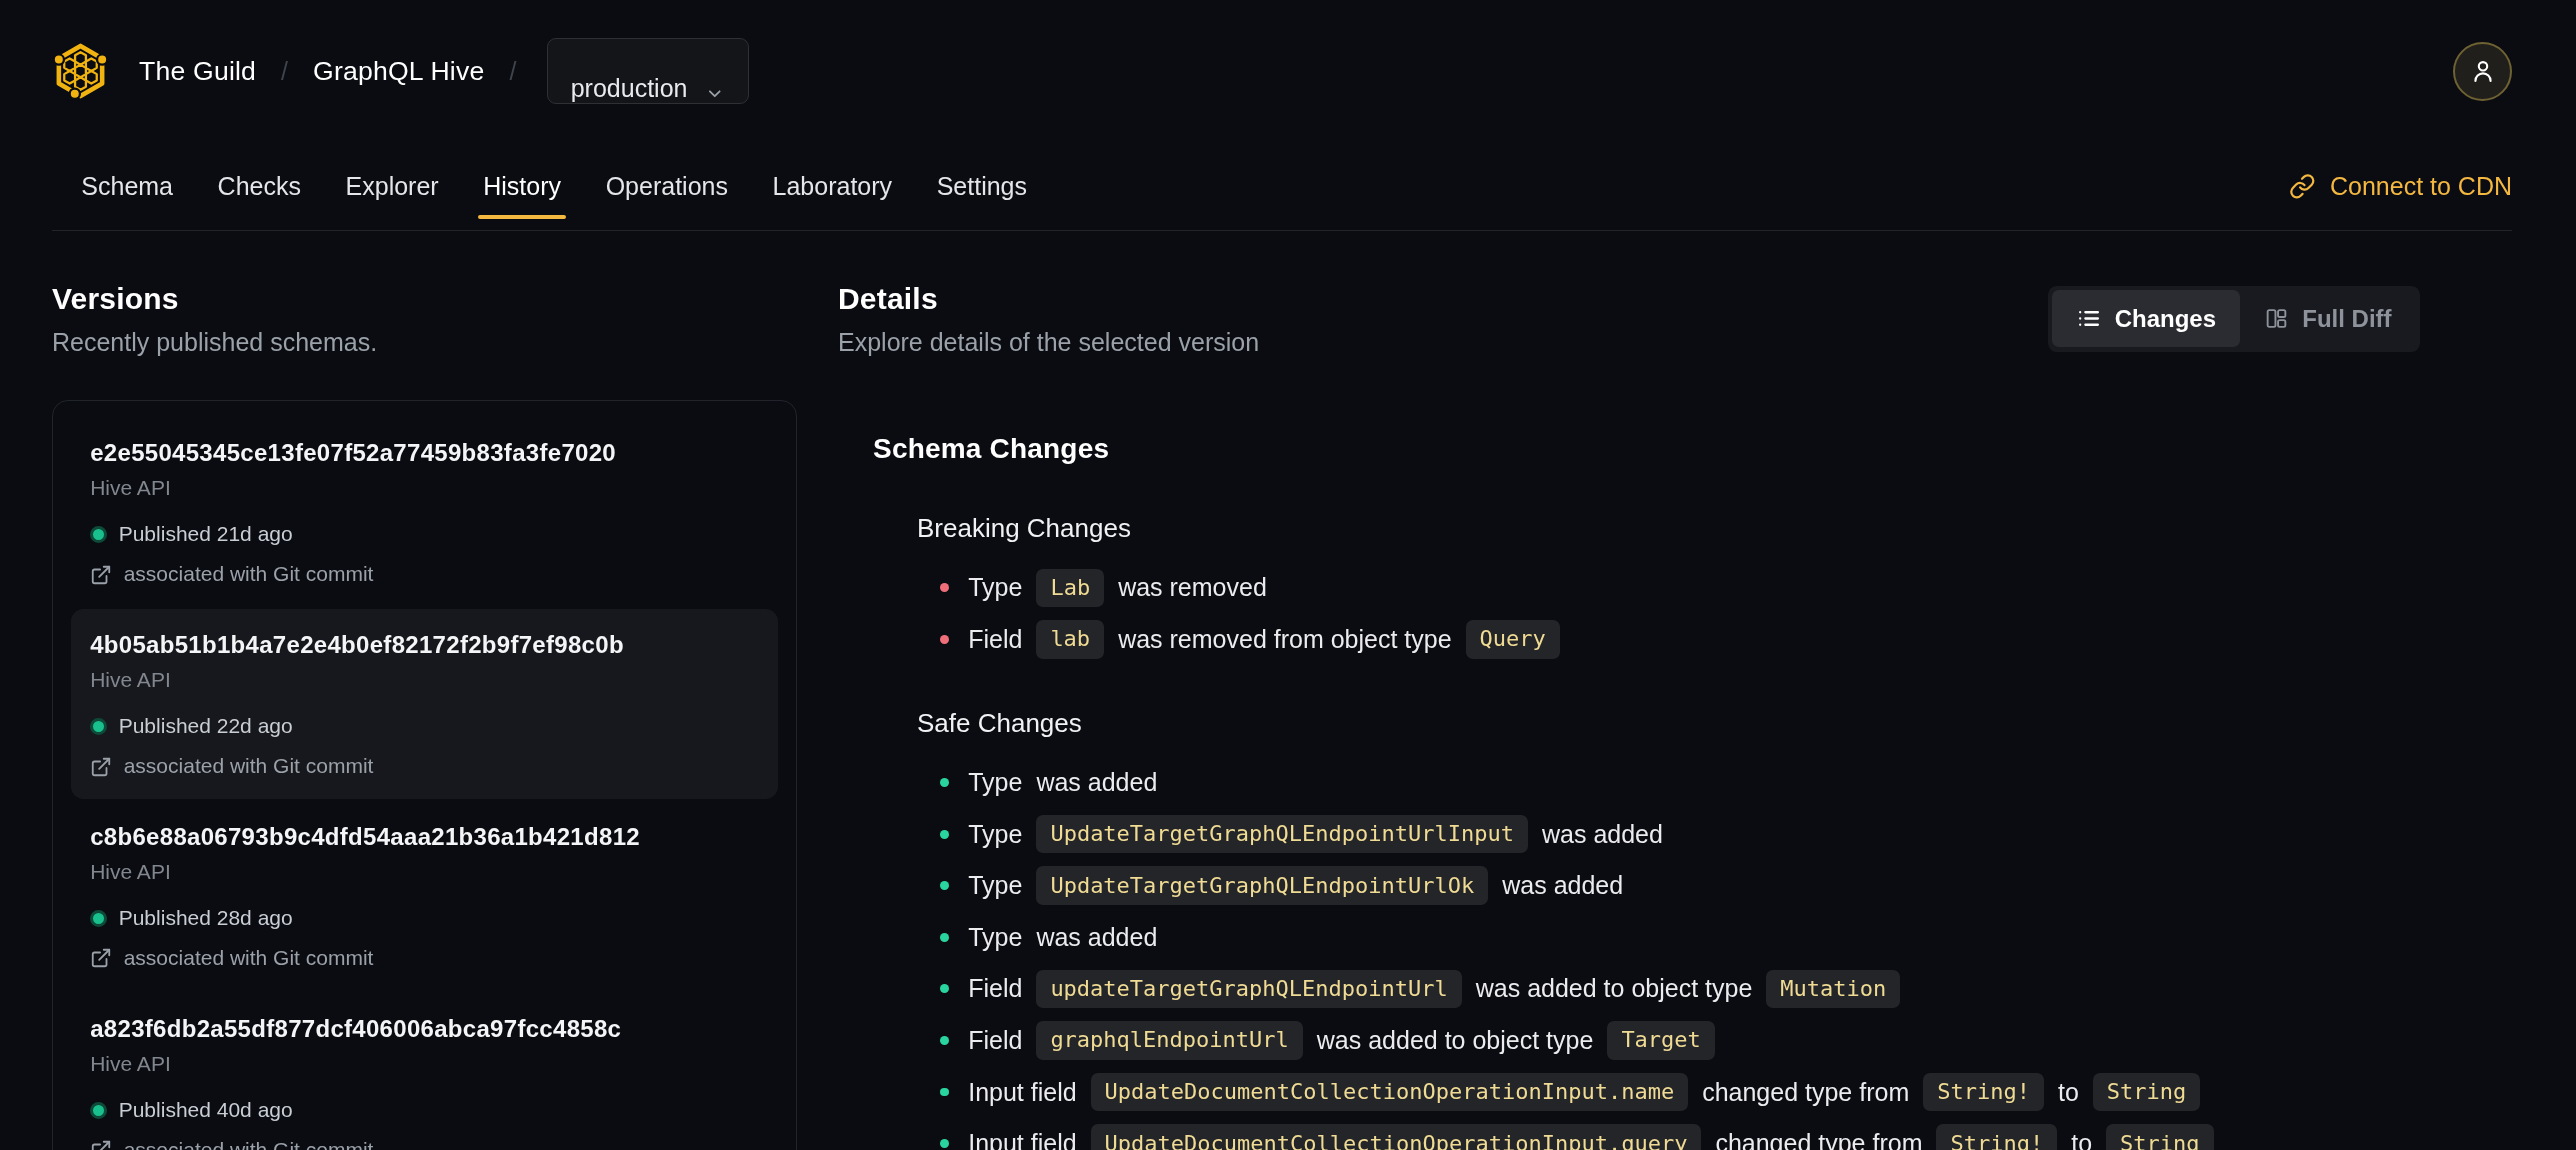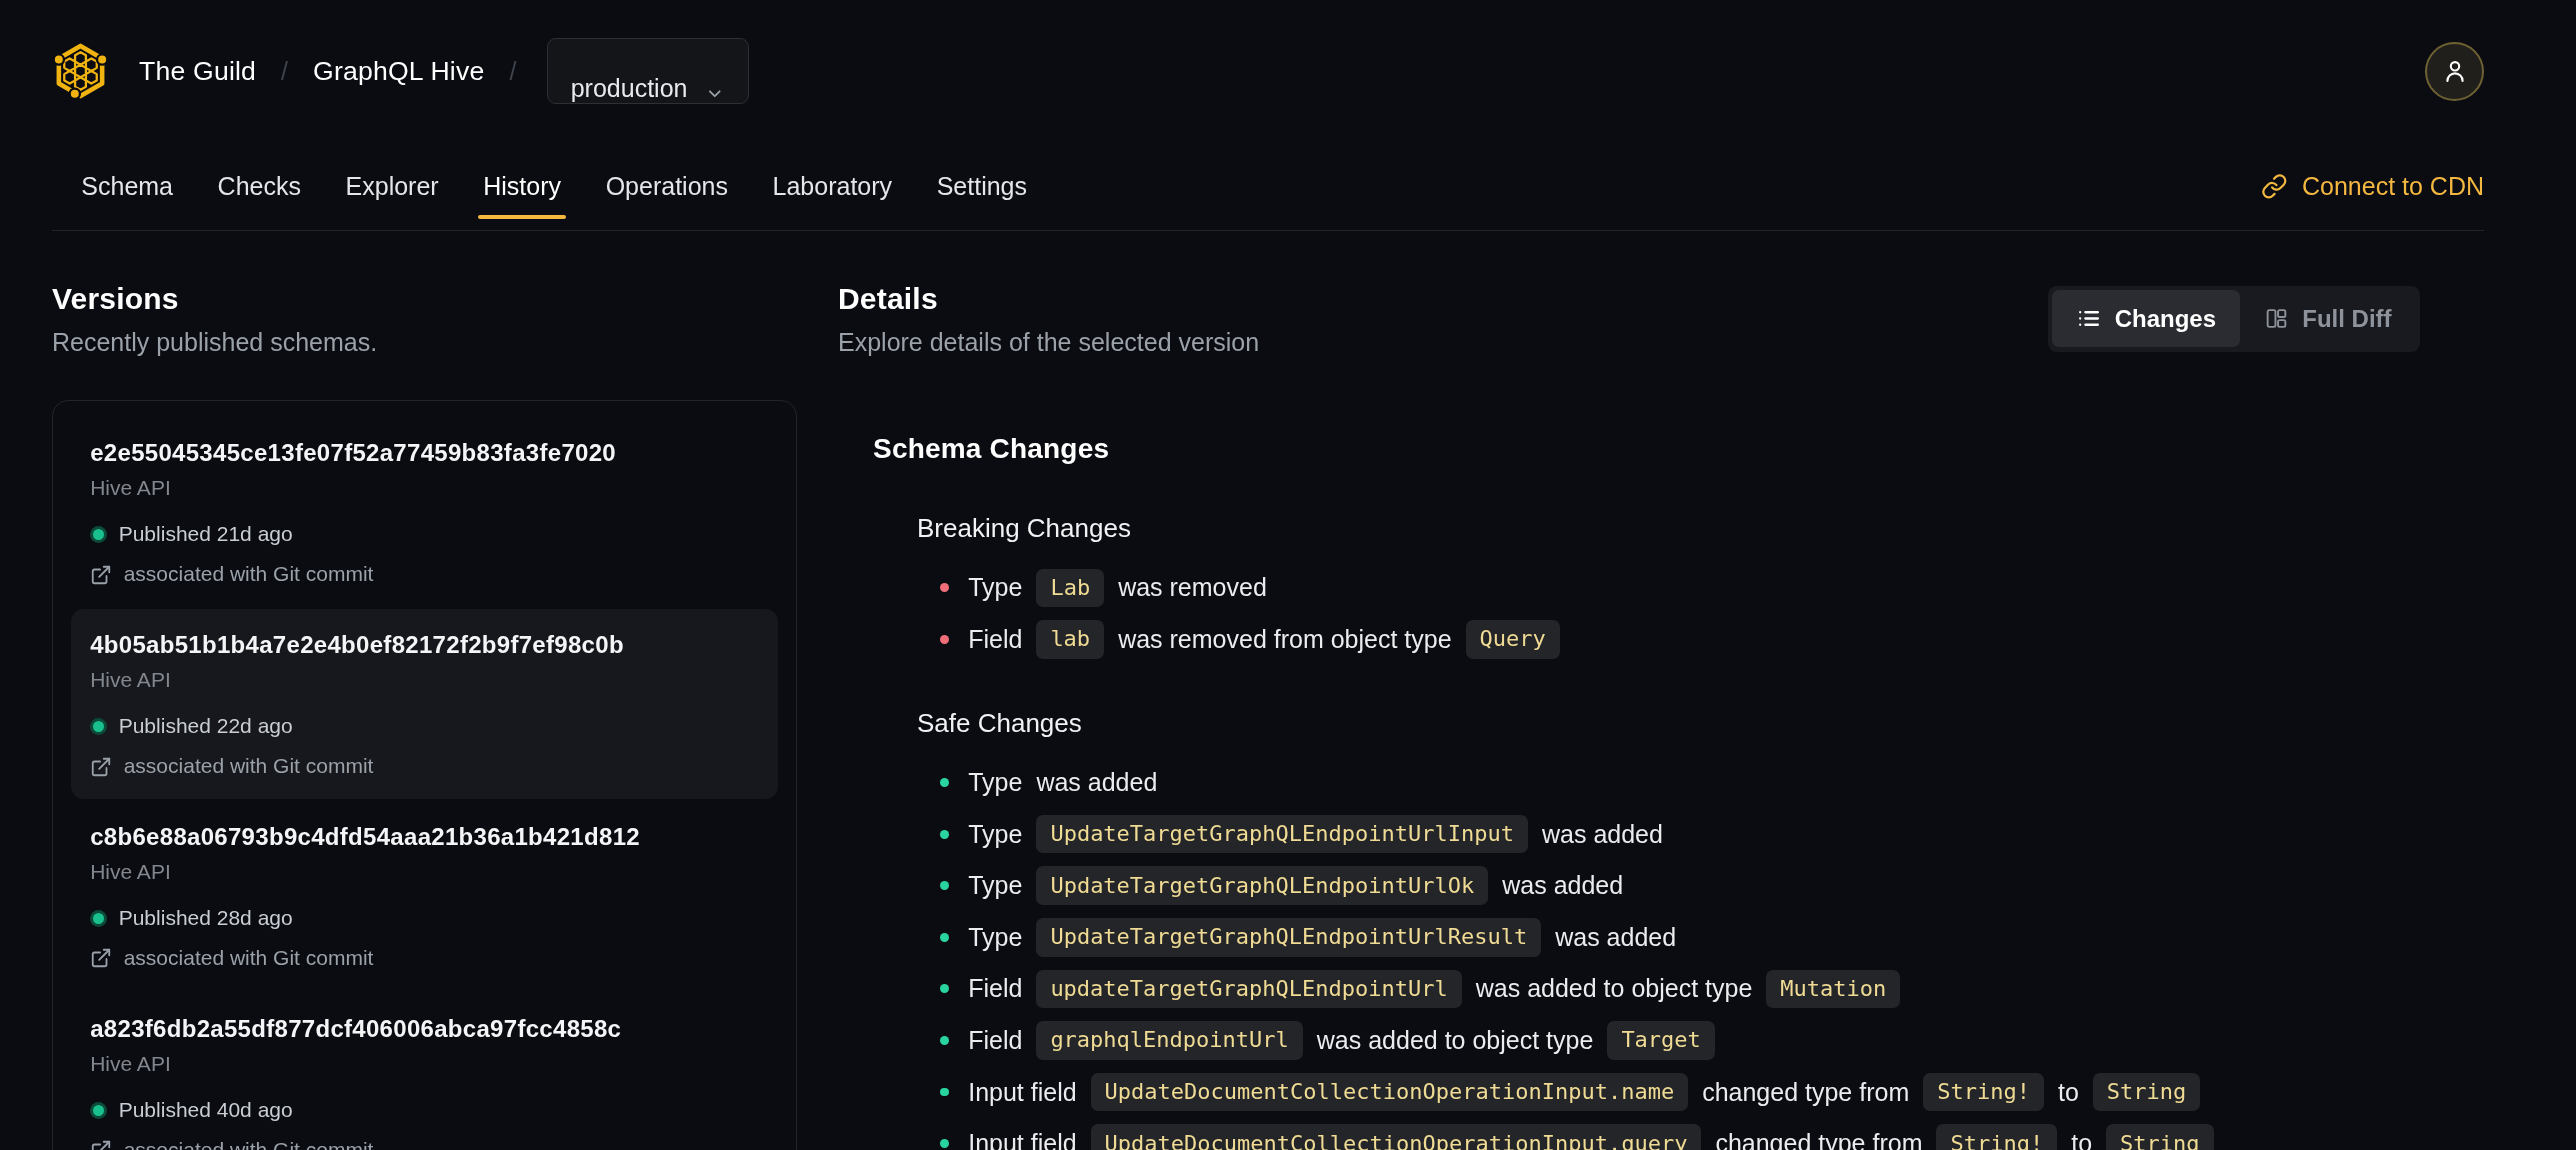--- a/index.html
+++ b/index.html
@@ -16,21 +16,21 @@
   body{
     background:var(--bg);
     color:var(--text-primary);
     font-family:"Liberation Sans","DejaVu Sans",sans-serif;
     -webkit-font-smoothing:antialiased;
   }
   a{text-decoration:none;color:inherit;}
   button{background:none;border:none;color:inherit;font:inherit;cursor:pointer;}
 
   
-  header{padding:0 92px 0 52px;}
+  header{padding:0 64px 0 52px;}
   .header-row{height:142px;display:flex;align-items:center;}
   .logo{width:57px;height:64px;flex:none;display:inline-flex;}
   .breadcrumb{display:flex;align-items:center;margin-left:30px;font-size:26.6px;}
   .crumb{color:#fff;font-weight:500;letter-spacing:0.2px;}
   .crumb-sep{color:#3f434b;font-size:25px;margin:0 25px;}
   .target-select{
     display:flex;align-items:flex-end;gap:17.7px;height:66px;padding:0 23px;
     background:#141519;border:0.9px solid #2e3036;border-radius:8.9px;
     font-size:25px;color:#e8eaed;margin-left:5.3px;
   }
@@ -334,21 +334,20 @@
               </div>
               <div class="change-row">
                 <span class="bullet"></span>
                 <span class="change-text">Type</span>
                 <span class="code-chip">UpdateTargetGraphQLEndpointUrlOk</span>
                 <span class="change-text">was added</span>
               </div>
               <div class="change-row">
                 <span class="bullet"></span>
                 <span class="change-text">Type</span>
-                <span class="code-chip">UpdateTargetGraphQLEndpointUrlResult</span>
                 <span class="change-text">was added</span>
               </div>
               <div class="change-row">
                 <span class="bullet"></span>
                 <span class="change-text">Field</span>
                 <span class="code-chip">updateTargetGraphQLEndpointUrl</span>
                 <span class="change-text">was added to object type</span>
                 <span class="code-chip">Mutation</span>
               </div>
               <div class="change-row">

